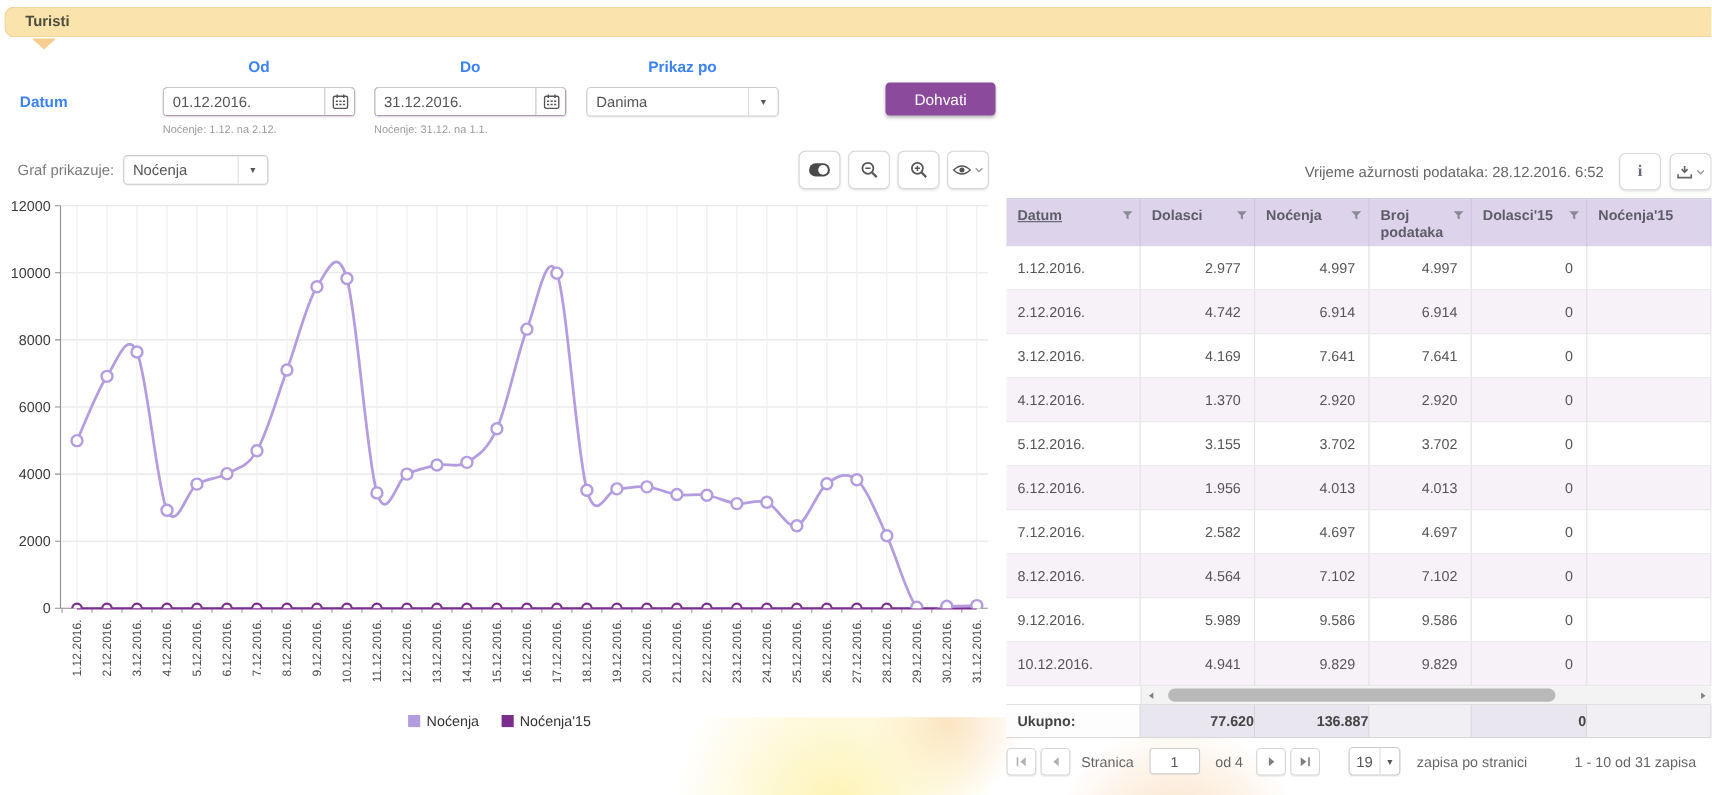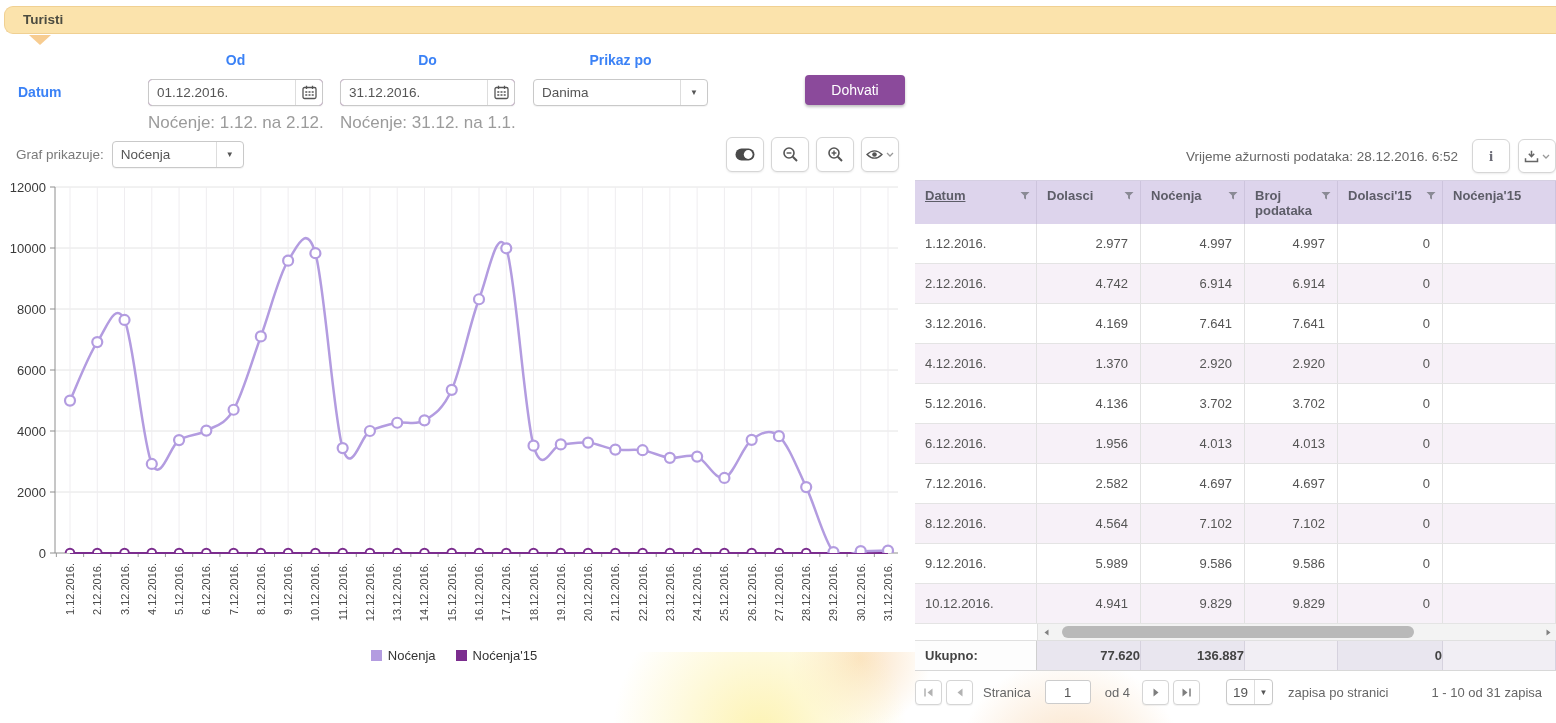--- a/index.html
+++ b/index.html
@@ -39,21 +39,21 @@
   .glabel { text-align:center; margin-bottom:11px; }
   .input-wrap {
     display:flex; height:27px; border:1px solid #c9c9c9; border-radius:4px;
     background:#701a75; overflow:hidden; box-shadow:0 1px 1px rgba(0,0,0,.05);
   }
   .input-wrap input {
     flex:1; min-width:0; border:none; outline:none; padding:0 8px;
     font-size:13.5px; color:#555; font-family:"Liberation Sans", sans-serif;
   }
   .cal-btn { width:27px; border-left:1px solid #ddd; background:#fff; display:flex; align-items:center; justify-content:center; cursor:pointer; }
-  .note { margin-top:7px; color:#9b9b9b; font-size:17px; white-space:nowrap; }
+  .note { margin-top:7px; color:#9b9b9b; font-size:10px; white-space:nowrap; }
   .select-box {
     display:flex; height:27px; border:1px solid #c9c9c9; border-radius:4px;
     background:#fff; overflow:hidden; box-shadow:0 1px 1px rgba(0,0,0,.05);
   }
   .select-text { flex:1; padding:5px 8px; font-size:13.5px; color:#555; white-space:nowrap; overflow:hidden; }
   .select-arrow { width:27px; border-left:1px solid #ddd; display:flex; align-items:center; justify-content:center; font-size:8px; color:#555; }
   .dohvati {
     position:absolute; left:805px; top:75px; width:100px; height:30px;
     background:#8b4a9b; color:#fff; border:none; border-radius:4px;
     font-size:14px; font-family:"Liberation Sans", sans-serif;
@@ -500,21 +500,21 @@
       <div class="trow grid6">
         <div class="td">4.12.2016.</div>
         <div class="td num">1.370</div>
         <div class="td num">2.920</div>
         <div class="td num">2.920</div>
         <div class="td num">0</div>
         <div class="td num"></div>
       </div>
       <div class="trow grid6">
         <div class="td">5.12.2016.</div>
-        <div class="td num">4.136</div>
+        <div class="td num">3.155</div>
         <div class="td num">3.702</div>
         <div class="td num">3.702</div>
         <div class="td num">0</div>
         <div class="td num"></div>
       </div>
       <div class="trow grid6">
         <div class="td">6.12.2016.</div>
         <div class="td num">1.956</div>
         <div class="td num">4.013</div>
         <div class="td num">4.013</div>

